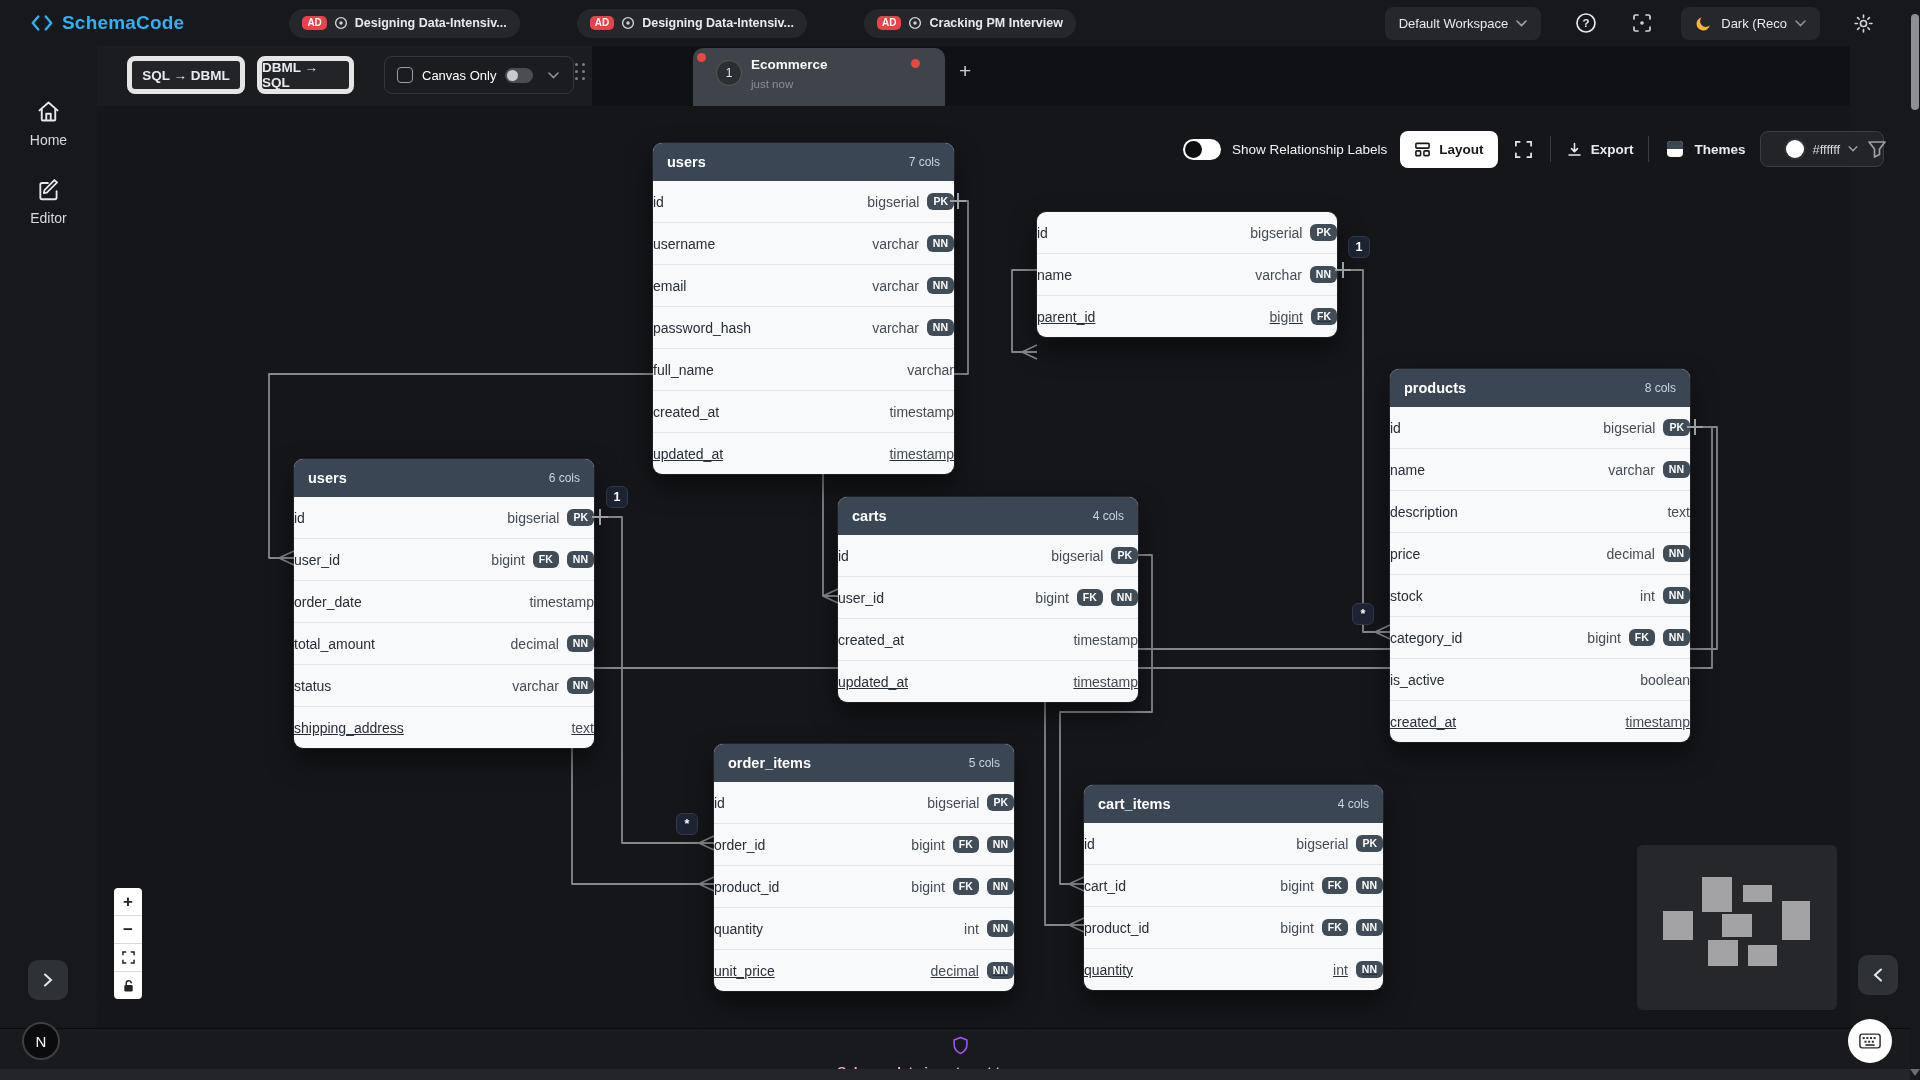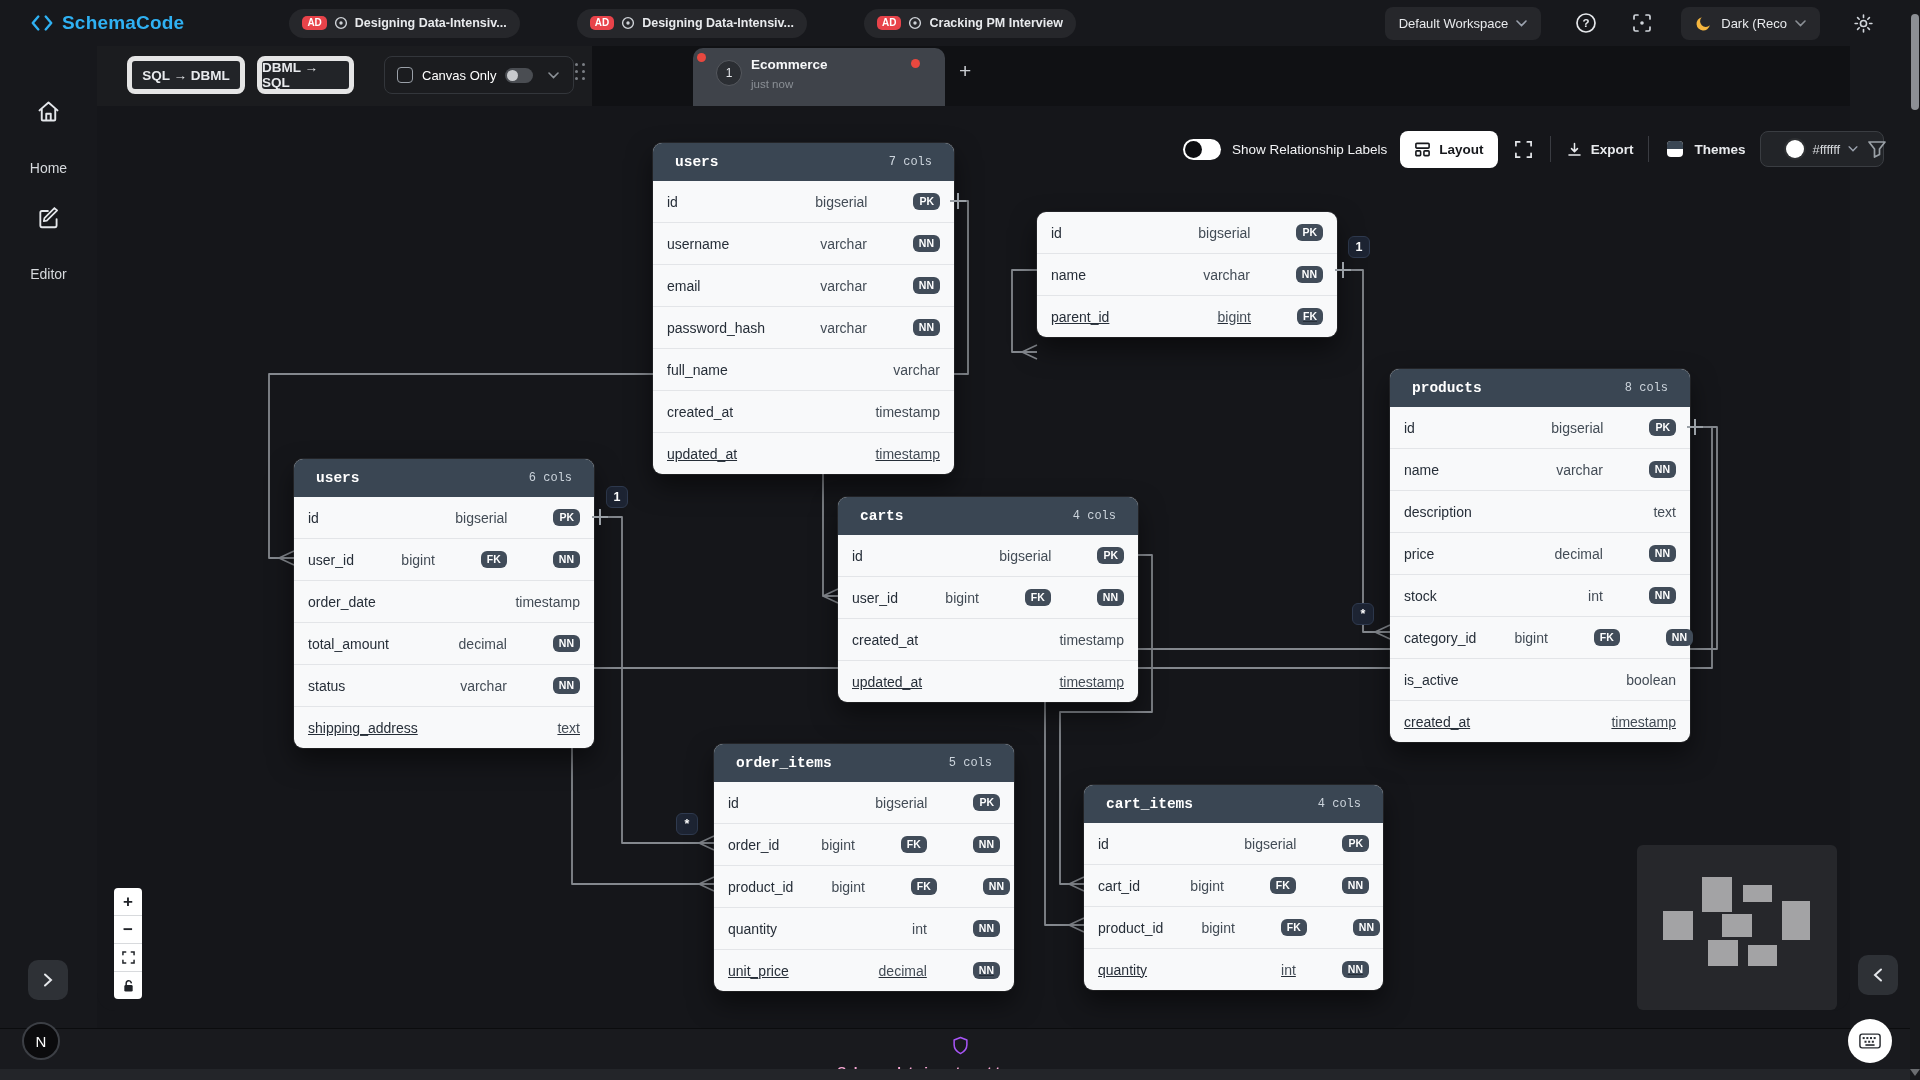--- a/index.html
+++ b/index.html
@@ -18,21 +18,21 @@
   .ad-badge{background:#e8434a;color:#fff;font-size:10px;font-weight:700;border-radius:5px;
             padding:2px 5px;line-height:1;}
   .ad-label{font-size:12.5px;color:#e8eaed;font-weight:600;}
   .tb-btn{display:flex;align-items:center;gap:8px;background:#26272b;border-radius:8px;
           height:33px;padding:0 14px;font-size:13px;color:#e8eaed;}
   .icon-btn{width:34px;height:34px;display:flex;align-items:center;justify-content:center;border-radius:8px;}
 
   
   .sidebar{position:absolute;left:0;top:46px;bottom:51px;width:97px;background:#17181c;z-index:20;}
   .side-item{width:97px;display:flex;flex-direction:column;align-items:center;gap:7px;color:#d6d9dd;}
-  .side-item .lbl{font-size:14px;margin-top:28px;}
+  .side-item .lbl{font-size:14px;}
   .expand-btn{position:absolute;left:28px;top:914px;width:40px;height:40px;background:#2e3136;
               border-radius:10px;display:flex;align-items:center;justify-content:center;}
 
   
   .subbar{position:absolute;left:97px;top:46px;width:1753px;height:60px;background:#1b1c1f;z-index:10;}
   .sb-btn{position:absolute;top:10px;height:38px;background:#222428;border:5px solid #e5e5e5;
           border-radius:8px;display:flex;align-items:center;justify-content:center;
           font-size:13.5px;font-weight:600;color:#e8eaed;box-sizing:border-box;}
   .canvas-group{position:absolute;left:287px;top:10px;width:190px;height:38px;border:1px solid #33363b;
                 border-radius:8px;display:flex;align-items:center;gap:9px;padding:0 12px;box-sizing:border-box;}
@@ -71,24 +71,24 @@
   .color-pill{display:flex;align-items:center;gap:8px;background:#222428;border:1px solid #3a3d42;
               border-radius:8px;height:36px;padding:0 25px;box-sizing:border-box;}
   .swatch{width:18px;height:18px;border-radius:50%;background:#ffffff;box-shadow:0 0 0 2px #2e3033;}
   .hexlabel{font-size:13px;color:#d6d9dd;}
   .funnel{position:absolute;left:1866px;top:138px;z-index:15;}
 
   
   .table{position:absolute;border-radius:9px;background:#f8f9fa;z-index:8;
          box-shadow:0 0 0 1px rgba(255,255,255,.07),0 12px 26px rgba(0,0,0,.5);}
   .thead{background:#3a4653;color:#fff;height:38px;display:flex;justify-content:space-between;
-         align-items:center;padding:0 22px;border-radius:9px 9px 0 0;font-family:Liberation Mono, monospace;}
+         align-items:center;padding:0 14px;border-radius:9px 9px 0 0;}
   .tname{font-size:14.5px;font-weight:700;}
   .tcols{font-size:12px;font-weight:400;color:#ccd4dc;}
-  .trow{height:41px;display:flex;align-items:center;padding:0 14px;font-size:14px;color:#262e38;gap:38px;}
+  .trow{height:41px;display:flex;align-items:center;padding:0 0;font-size:14px;color:#262e38;}
   .trow + .trow{border-top:1px solid #e3e5e8;}
   .trow:last-child{border-radius:0 0 9px 9px;text-decoration:underline;}
   .cname{flex:1;}
   .ctype{color:#434c56;}
   .chip{background:#414c59;color:#fff;font-size:10.5px;font-weight:700;padding:3px 6px;
         border-radius:6px;margin-left:8px;line-height:1;}
 
   .edges{position:absolute;left:0;top:0;z-index:6;pointer-events:none;}
   .markers{position:absolute;left:0;top:0;z-index:9;pointer-events:none;}
   .relbadge{position:absolute;width:22px;height:22px;border-radius:6px;background:#1d2433;

